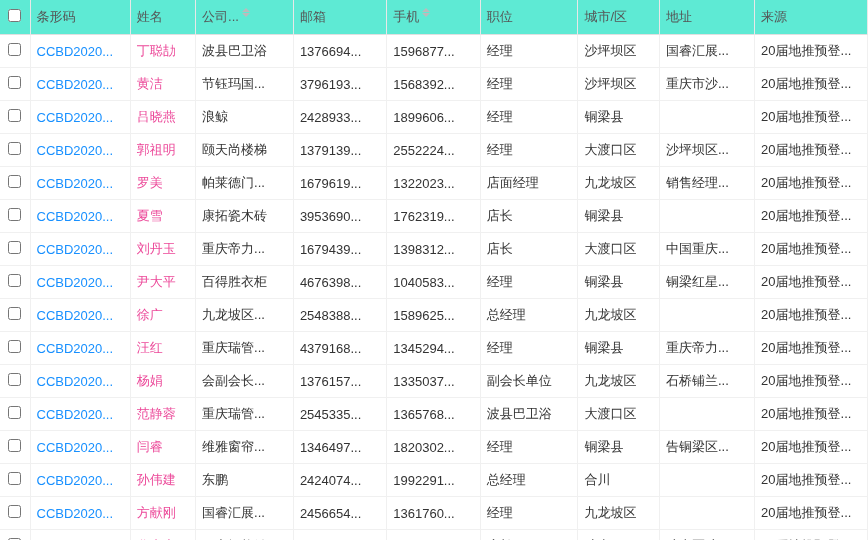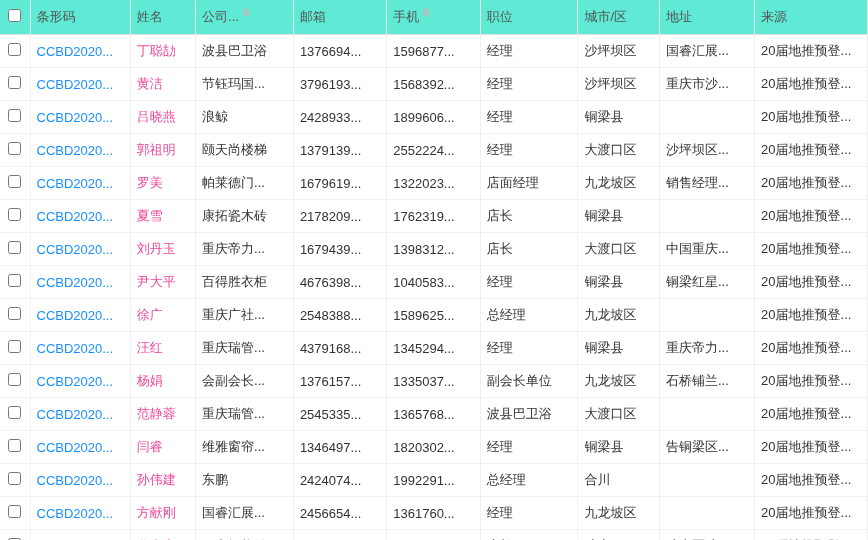--- a/index.html
+++ b/index.html
@@ -201,21 +201,21 @@
           <td>店面经理</td>
           <td>九龙坡区</td>
           <td>销售经理...</td>
           <td>20届地推预登...</td>
         </tr>
         <tr>
           <td><input type="checkbox" style=""></td>
           <td class="barcode">CCBD2020...</td>
           <td class="name">夏雪</td>
           <td>康拓瓷木砖</td>
-          <td>2178209...</td>
+          <td>3953690...</td>
           <td>1762319...</td>
           <td>店长</td>
           <td>铜梁县</td>
           <td></td>
           <td>20届地推预登...</td>
         </tr>
         <tr>
           <td><input type="checkbox" style=""></td>
           <td class="barcode">CCBD2020...</td>
           <td class="name">刘丹玉</td>
@@ -236,21 +236,21 @@
           <td>1040583...</td>
           <td>经理</td>
           <td>铜梁县</td>
           <td>铜梁红星...</td>
           <td>20届地推预登...</td>
         </tr>
         <tr>
           <td><input type="checkbox" style=""></td>
           <td class="barcode">CCBD2020...</td>
           <td class="name">徐广</td>
-          <td>重庆广社...</td>
+          <td>九龙坡区...</td>
           <td>2548388...</td>
           <td>1589625...</td>
           <td>总经理</td>
           <td>九龙坡区</td>
           <td></td>
           <td>20届地推预登...</td>
         </tr>
         <tr>
           <td><input type="checkbox" style=""></td>
           <td class="barcode">CCBD2020...</td>

